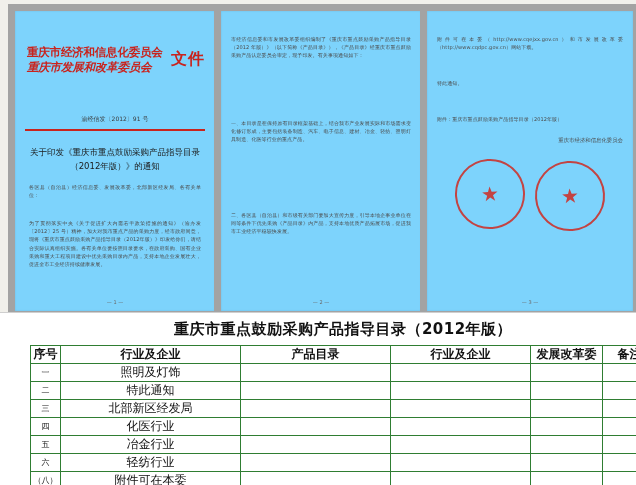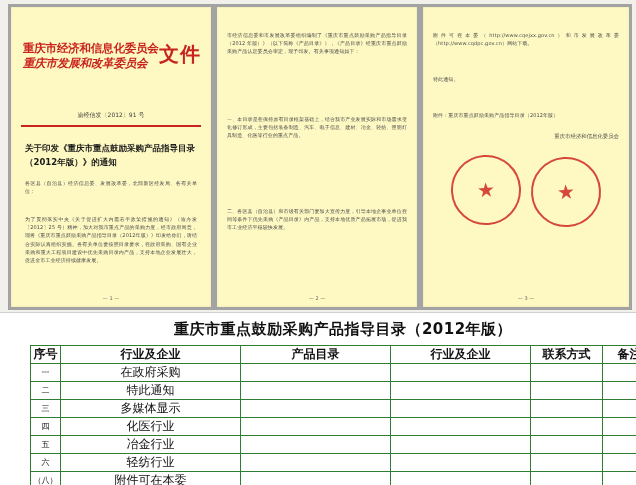--- a/index.html
+++ b/index.html
@@ -11,52 +11,52 @@
     position:relative;
   }
   
   #doc-scan{
     position:absolute;left:0;top:0;width:636px;height:312px;
     background:#f1f0eb;
     overflow:hidden;
   }
   .page{
     position:absolute;top:4px;height:300px;
-    background:#fef9c3;
-    border:3px solid #a3a3a3;
+    background:#7dd3fc;
+    border:7px solid #a3a3a3;
     box-shadow:0 0 2px rgba(0,0,0,.12) inset;
     overflow:hidden;
   }
   #page-1{left:8px;width:200px;}
   #page-2{left:214px;width:200px;}
   #page-3{left:420px;width:206px;}
 
   
   .red-head{
     position:absolute;left:12px;top:34px;width:176px;
     color:#c9231d;
     font-family:"DejaVu Sans","Liberation Sans",sans-serif;
     font-weight:bold;
     line-height:15px;
   }
   .red-head .l1{font-size:11.5px;letter-spacing:-.2px;}
   .red-head .l2{font-size:11.5px;letter-spacing:-.2px;font-style:italic;}
   .red-head .wj{
-    position:absolute;right:-2px;top:6px;font-size:20px;letter-spacing:1px;
+    position:absolute;right:-2px;top:6px;font-size:16px;letter-spacing:1px;
   }
   .doc-no{
     position:absolute;left:0;top:104px;width:200px;text-align:center;
     font-size:6px;color:#3a3a3a;
   }
   .red-rule{
     position:absolute;left:10px;top:118px;width:180px;height:1.6px;background:#c9231d;
   }
   .title-block{
-    position:absolute;left:14px;top:134px;width:172px;text-align:left;
-    font-size:8.5px;color:#1b1b1b;line-height:14px;font-weight:bold;
+    position:absolute;left:14px;top:134px;width:172px;text-align:center;
+    font-size:8.5px;color:#1b1b1b;line-height:14px;font-weight:normal;
   }
   .para{
     position:absolute;font-size:5px;color:#4b4b4b;line-height:8.2px;
     text-align:justify;letter-spacing:.1px;
   }
   #p1-a{left:14px;top:172px;width:172px;}
   #p1-b{left:14px;top:208px;width:172px;}
   #p2-a{left:10px;top:24px;width:180px;}
   #p2-b{left:10px;top:108px;width:180px;}
   #p2-c{left:10px;top:200px;width:180px;}
@@ -170,44 +170,44 @@
         <col class="c3">
         <col class="c4">
         <col class="c5">
     </colgroup>
     <thead>
       <tr>
         <th>序号</th>
         <th>行业及企业</th>
         <th>产品目录</th>
         <th>行业及企业</th>
-        <th>联系方式</th>
+        <th>发展改革委</th>
         <th>备注</th>
       </tr>
     </thead>
     <tbody id="catalog-body">
         <tr>
           <td class="idx">一</td>
-          <td>在政府采购</td>
+          <td>照明及灯饰</td>
           <td></td>
           <td></td>
           <td></td>
           <td></td>
         </tr>
         <tr>
           <td class="idx">二</td>
           <td>特此通知</td>
           <td></td>
           <td></td>
           <td></td>
           <td></td>
         </tr>
         <tr>
           <td class="idx">三</td>
-          <td>多媒体显示</td>
+          <td>北部新区经发局</td>
           <td></td>
           <td></td>
           <td></td>
           <td></td>
         </tr>
         <tr>
           <td class="idx">四</td>
           <td>化医行业</td>
           <td></td>
           <td></td>

